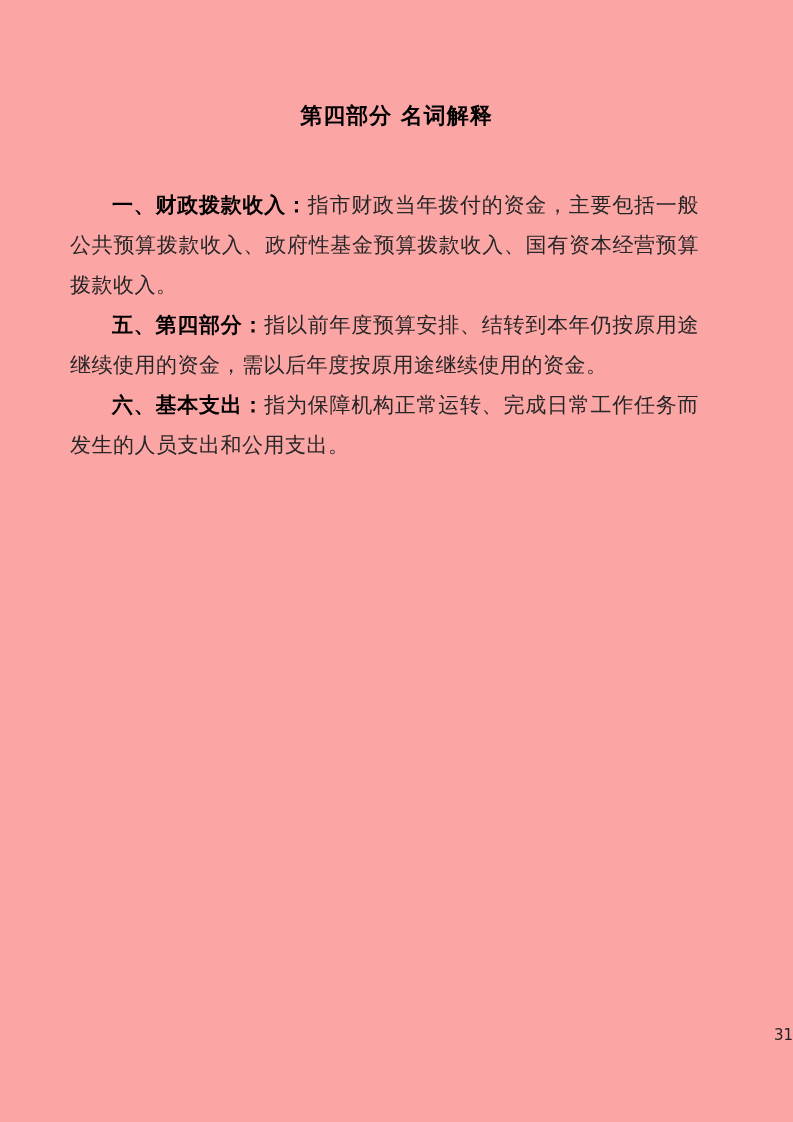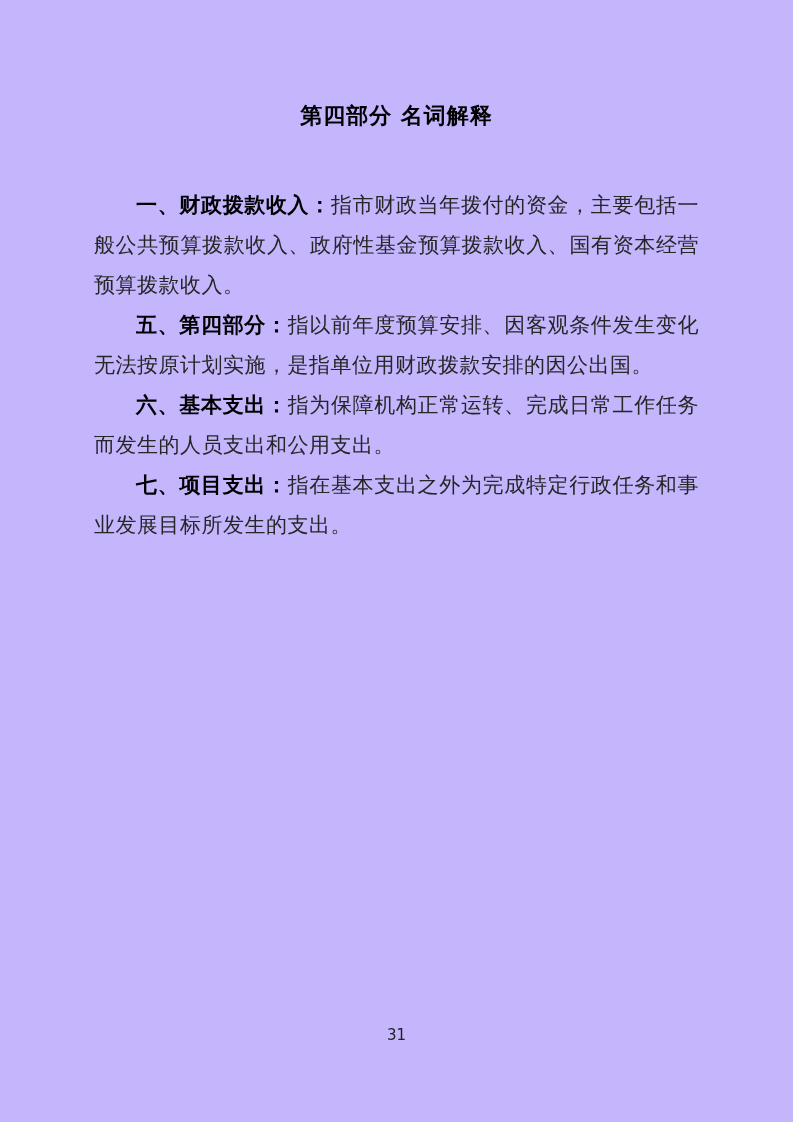--- a/index.html
+++ b/index.html
@@ -5,37 +5,37 @@
   html, body {
     margin: 0;
     padding: 0;
     background: #ffffff;
   }
   .page {
     position: relative;
     width: 793px;
     height: 1122px;
     margin: 0 auto;
-    background: #c4b5fd;
+    background: #fca5a5;
     overflow: hidden;
     color: #1c1c1c;
     font-family: "DejaVu Serif", serif;
   }
   .doc-title {
     margin: 97px 0 0 0;
     text-align: center;
     font-family: "DejaVu Sans", sans-serif;
     font-weight: bold;
     font-size: 22px;
     line-height: 38px;
     letter-spacing: 1px;
     color: #000000;
   }
   .content {
-    padding: 50px 94px 0 94px;
+    padding: 50px 94px 0 70px;
   }
   .content p.definition {
     margin: 0;
     font-size: 21px;
     line-height: 40px;
     text-align: justify;
     text-justify: inter-character;
     text-indent: 2em;
     letter-spacing: 0.5px;
     color: #262626;
@@ -43,44 +43,43 @@
   .term {
     font-family: "DejaVu Sans", sans-serif;
     font-weight: bold;
     color: #000000;
   }
   .page-number {
     position: absolute;
     left: 0;
     right: 0;
     top: 1026px;
-    text-align: center;
+    text-align: right;
     font-family: "DejaVu Sans", sans-serif;
     font-size: 15px;
     color: #222222;
   }
 </style>
 </head>
 <body>
 
 <div class="page">
 
   <h1 class="doc-title">第四部分 名词解释</h1>
 
   <div class="content">
 
     <p class="definition"><span class="term">一、财政拨款收入：</span><span>指市财政当年拨付的资金，主要包括一般公共预算拨款收入、政府性基金预算拨款收入、国有资本经营预算拨款收入。</span></p>
 
 
 
 
-    <p class="definition"><span class="term">五、第四部分：</span><span>指以前年度预算安排、因客观条件发生变化无法按原计划实施，是指单位用财政拨款安排的因公出国。</span></p>
+    <p class="definition"><span class="term">五、第四部分：</span><span>指以前年度预算安排、结转到本年仍按原用途继续使用的资金，需以后年度按原用途继续使用的资金。</span></p>
 
     <p class="definition"><span class="term">六、基本支出：</span><span>指为保障机构正常运转、完成日常工作任务而发生的人员支出和公用支出。</span></p>
 
-    <p class="definition"><span class="term">七、项目支出：</span><span>指在基本支出之外为完成特定行政任务和事业发展目标所发生的支出。</span></p>
 
 
   </div>
 
   <div class="page-number">31</div>
 
 </div>
 
 </body></html>

